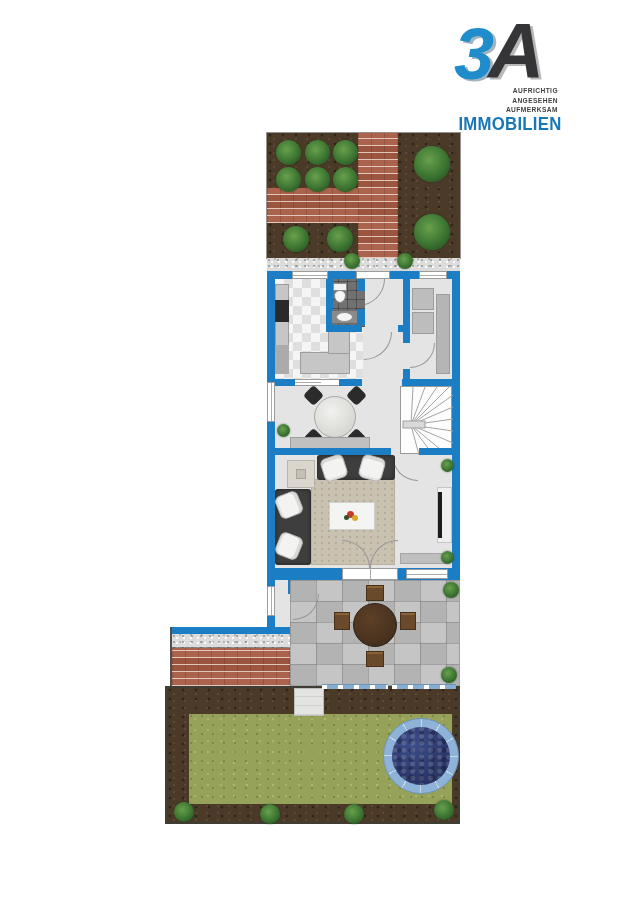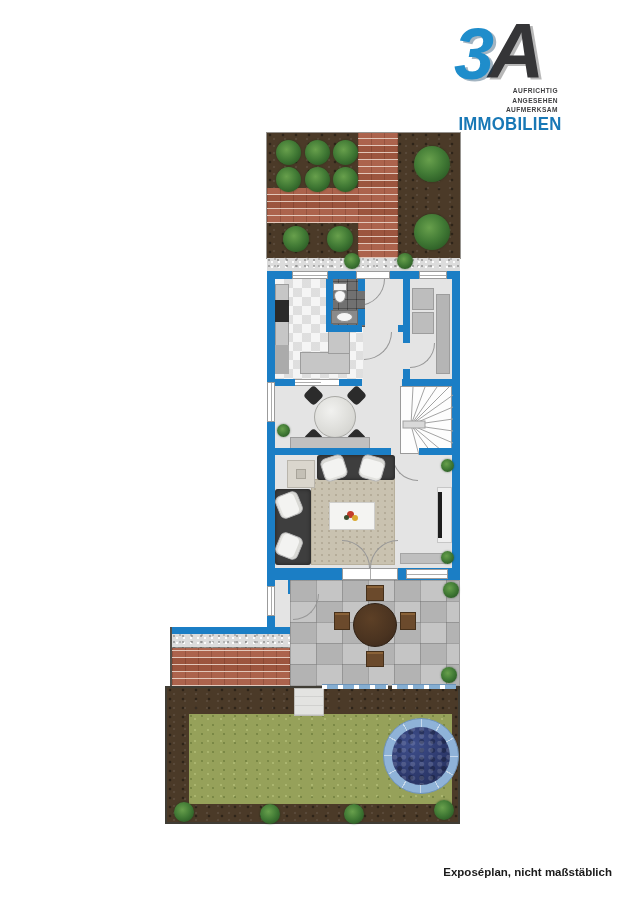--- a/index.html
+++ b/index.html
@@ -262,15 +262,14 @@
     </div>
     <div class="abs bush" style="left:7px;top:114px;width:20px;height:20px;"></div>
     <div class="abs bush" style="left:93px;top:116px;width:20px;height:20px;"></div>
     <div class="abs bush" style="left:177px;top:116px;width:20px;height:20px;"></div>
     <div class="abs bush" style="left:267px;top:112px;width:20px;height:20px;"></div>
   </div>
 
   <div class="abs fence" style="left:322px;top:684px;width:66px;height:5px;"></div>
   <div class="abs fence" style="left:392px;top:684px;width:64px;height:5px;"></div>
 
-  <div class="abs caption" style="left:330px;top:866px;width:282px;height:16px;">Exposéplan, nicht maßstäblich</div>
 
 </div>
 
 </body></html>

